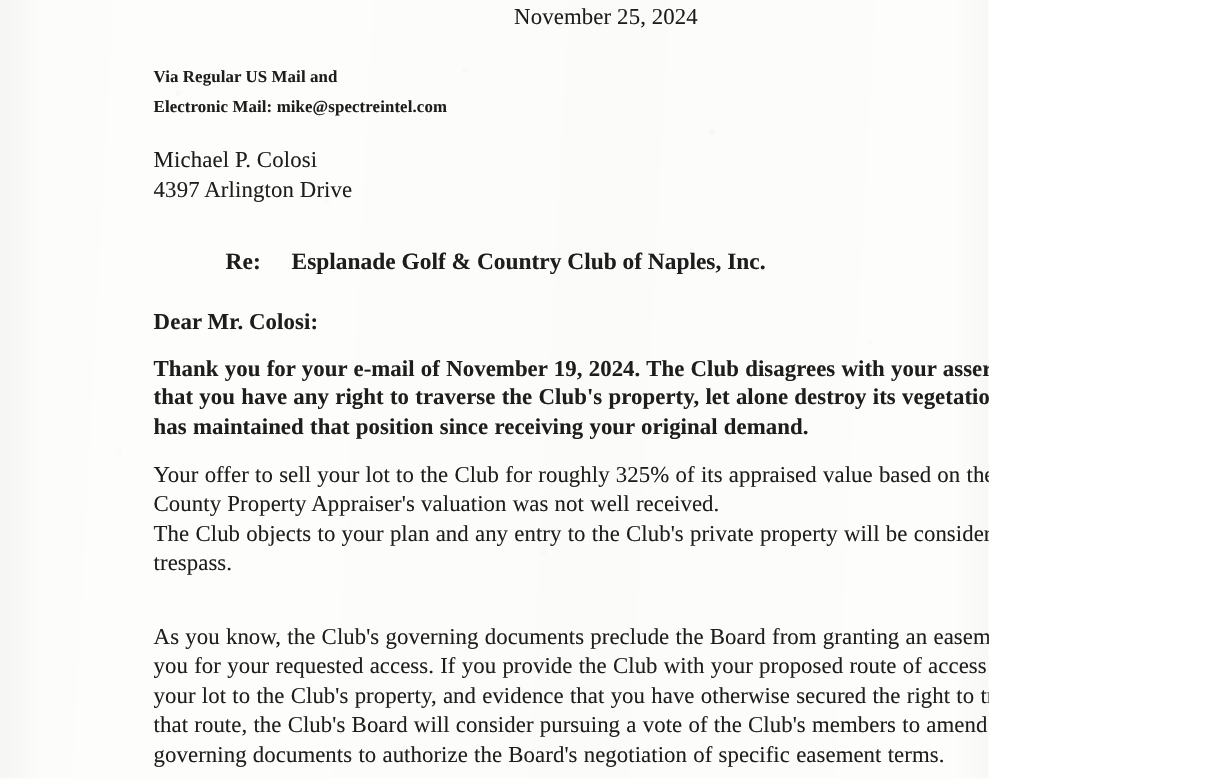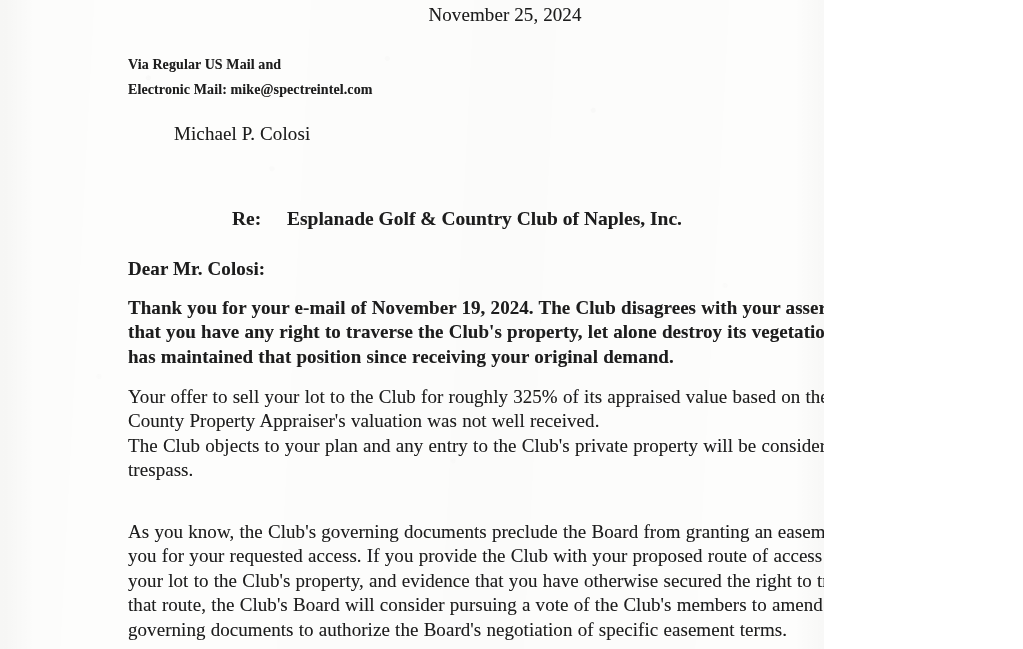--- a/index.html
+++ b/index.html
@@ -80,34 +80,32 @@
     font-size: 14px;
     line-height: 25px;
     letter-spacing: .1px;
   }
 
   .recipient {
     top: 122px;
     font-size: 19px;
     line-height: 24.5px;
     letter-spacing: .1px;
-    margin-left: 46px;
   }
 
   .re-line {
     top: 208px;
     left: 188px;
     font-weight: bold;
     font-size: 19.5px;
     white-space: nowrap;
   }
   .re-label {
     display: inline-block;
     width: 55px;
-    margin-left: 44px;
   }
 
   .salutation {
     top: 258px;
     font-size: 19px;
     letter-spacing: .1px;
     font-weight: bold;
   }
 
   .para {
@@ -137,20 +135,21 @@
 
     <div class="date-line">November 25, 2024</div>
 
     <div class="block delivery">
       <div>Via Regular US Mail and</div>
       <div>Electronic Mail: mike@spectreintel.com</div>
     </div>
 
     <div class="block recipient">
       <div>Michael P. Colosi</div>
+      <div>4397 Arlington Drive</div>
     </div>
 
     <div class="block re-line">
       <span class="re-label">Re:</span><span>Esplanade Golf &amp; Country Club of Naples, Inc.</span>
     </div>
 
     <div class="block salutation">Dear Mr. Colosi:</div>
 
     <div class="para p1">Thank you for your e-mail of November 19, 2024.  The Club disagrees with your assertion that you have any right to traverse the Club's property, let alone destroy its vegetation, and has maintained that position since receiving your original demand.</div>
 

